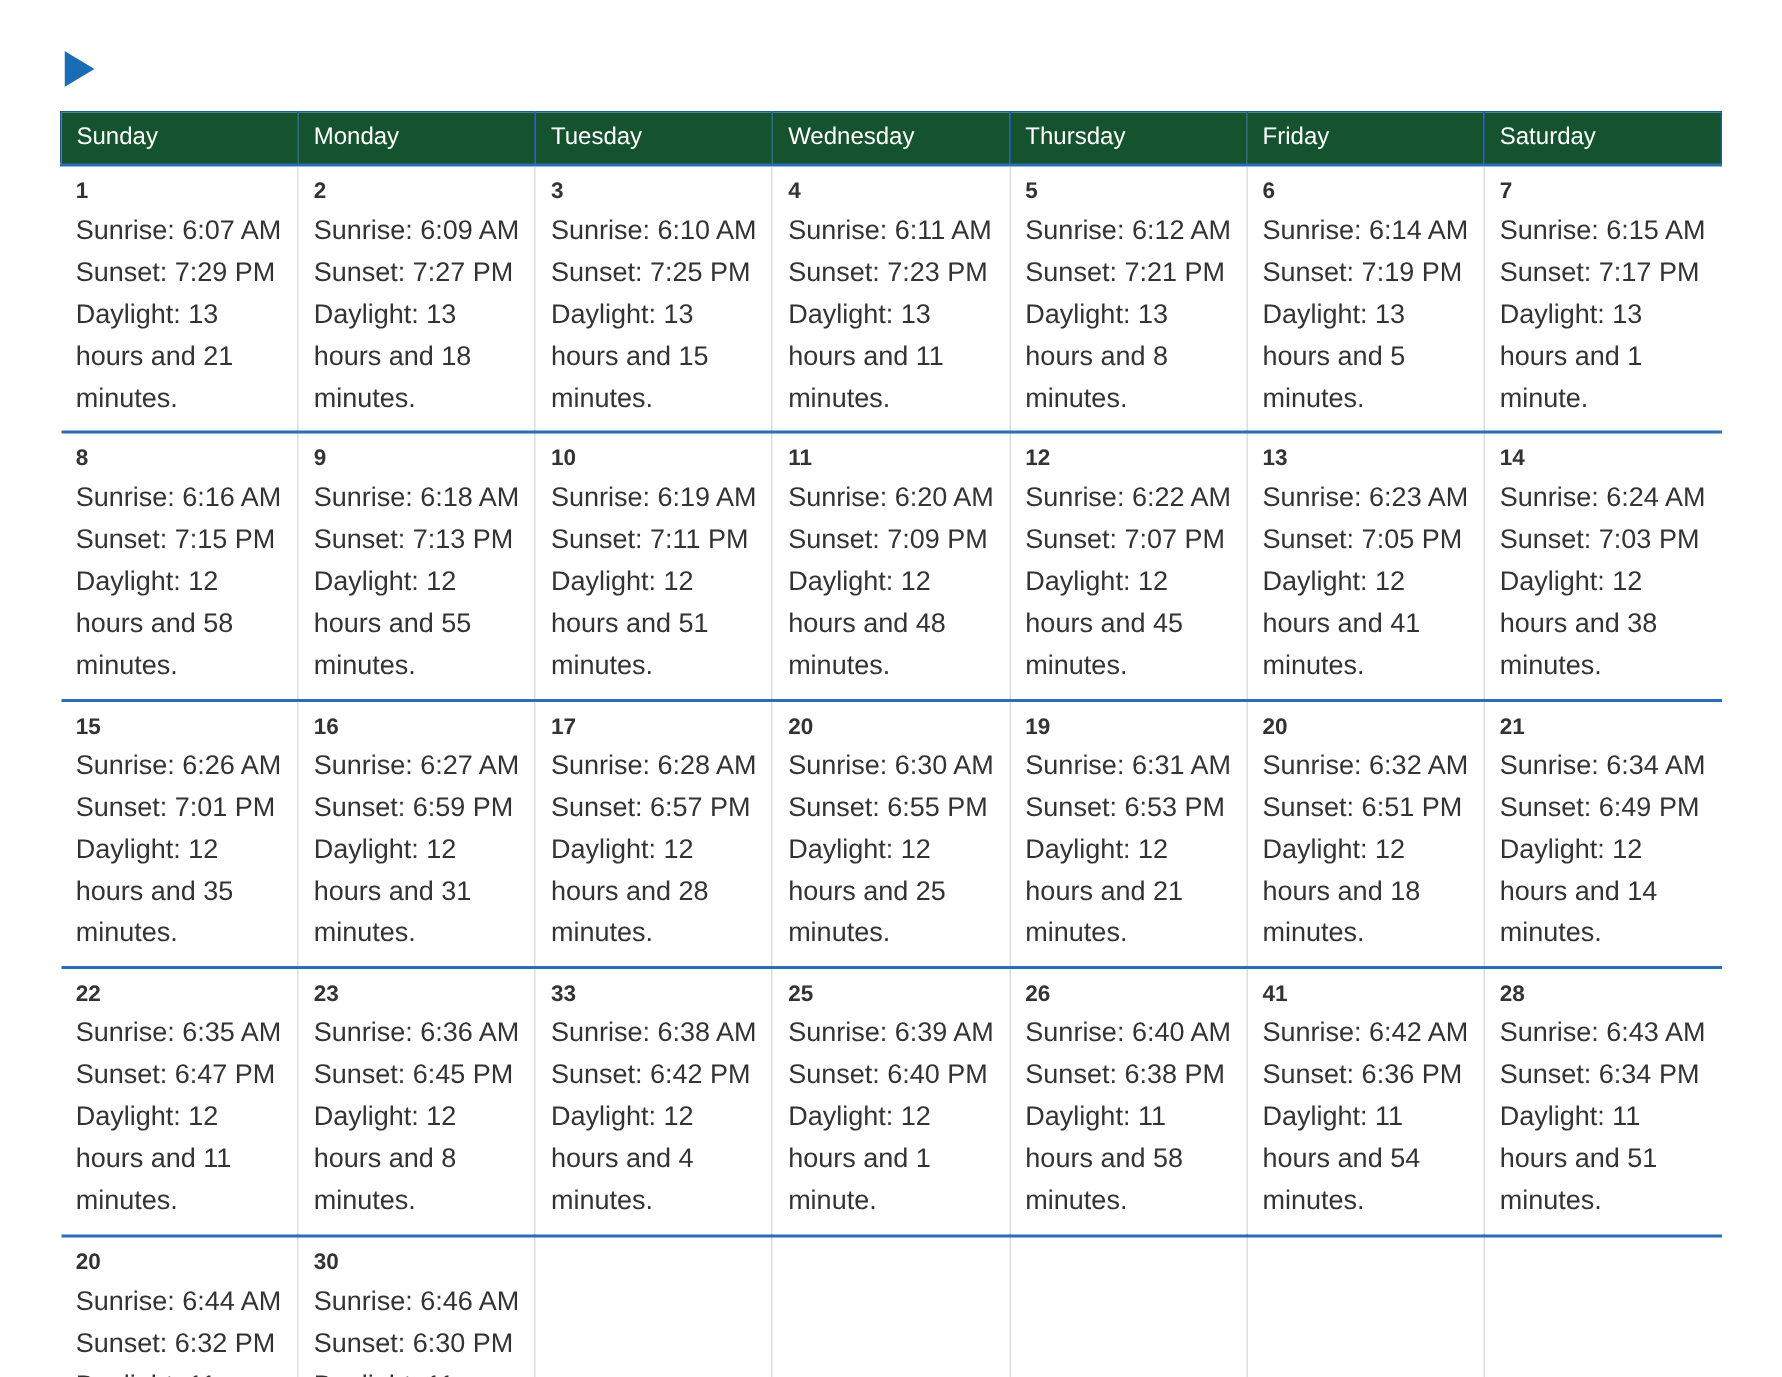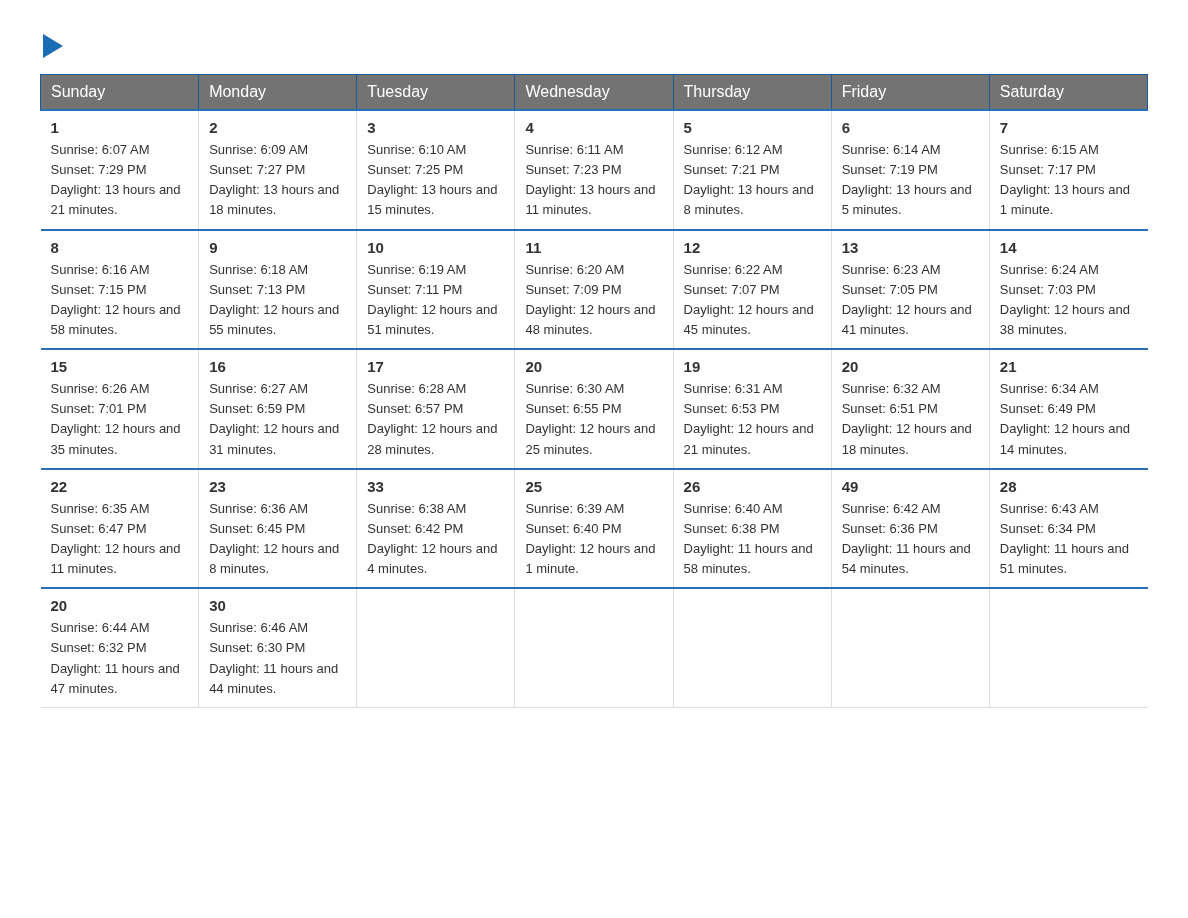--- a/index.html
+++ b/index.html
@@ -48,21 +48,21 @@
     .calendar-subtitle {
       font-size: 22px;
       color: #444;
       margin-top: 4px;
     }
     table {
       width: 100%;
       border-collapse: collapse;
     }
     thead tr {
-      background-color: #737373;
+      background-color: #14532d;
       margin-left: 48px;
     }
     thead th {
       color: #fff;
       font-size: 16px;
       font-weight: normal;
       padding: 8px 10px;
       text-align: left;
       border: 1px solid #1a5a9a;
     }
@@ -82,21 +82,21 @@
     tbody td:last-child {
       border-right: none;
     }
     .day-number {
       font-size: 15px;
       font-weight: bold;
       display: block;
       margin-bottom: 4px;
     }
     .day-info {
-      font-size: 13px;
+      font-size: 18px;
       line-height: 1.55;
       color: #333;
     }
     .empty-cell {
       background: #fff;
     }
   </style>
 </head>
 <body>
 
@@ -234,21 +234,21 @@
       </td>
         <td>
         <span class="day-number">25</span>
         <span class="day-info">Sunrise: 6:39 AM<br>Sunset: 6:40 PM<br>Daylight: 12 hours and 1 minute.</span>
       </td>
         <td>
         <span class="day-number">26</span>
         <span class="day-info">Sunrise: 6:40 AM<br>Sunset: 6:38 PM<br>Daylight: 11 hours and 58 minutes.</span>
       </td>
         <td>
-        <span class="day-number">49</span>
+        <span class="day-number">41</span>
         <span class="day-info">Sunrise: 6:42 AM<br>Sunset: 6:36 PM<br>Daylight: 11 hours and 54 minutes.</span>
       </td>
         <td>
         <span class="day-number">28</span>
         <span class="day-info">Sunrise: 6:43 AM<br>Sunset: 6:34 PM<br>Daylight: 11 hours and 51 minutes.</span>
       </td>
       </tr>
       <tr>
         <td>
         <span class="day-number">20</span>

